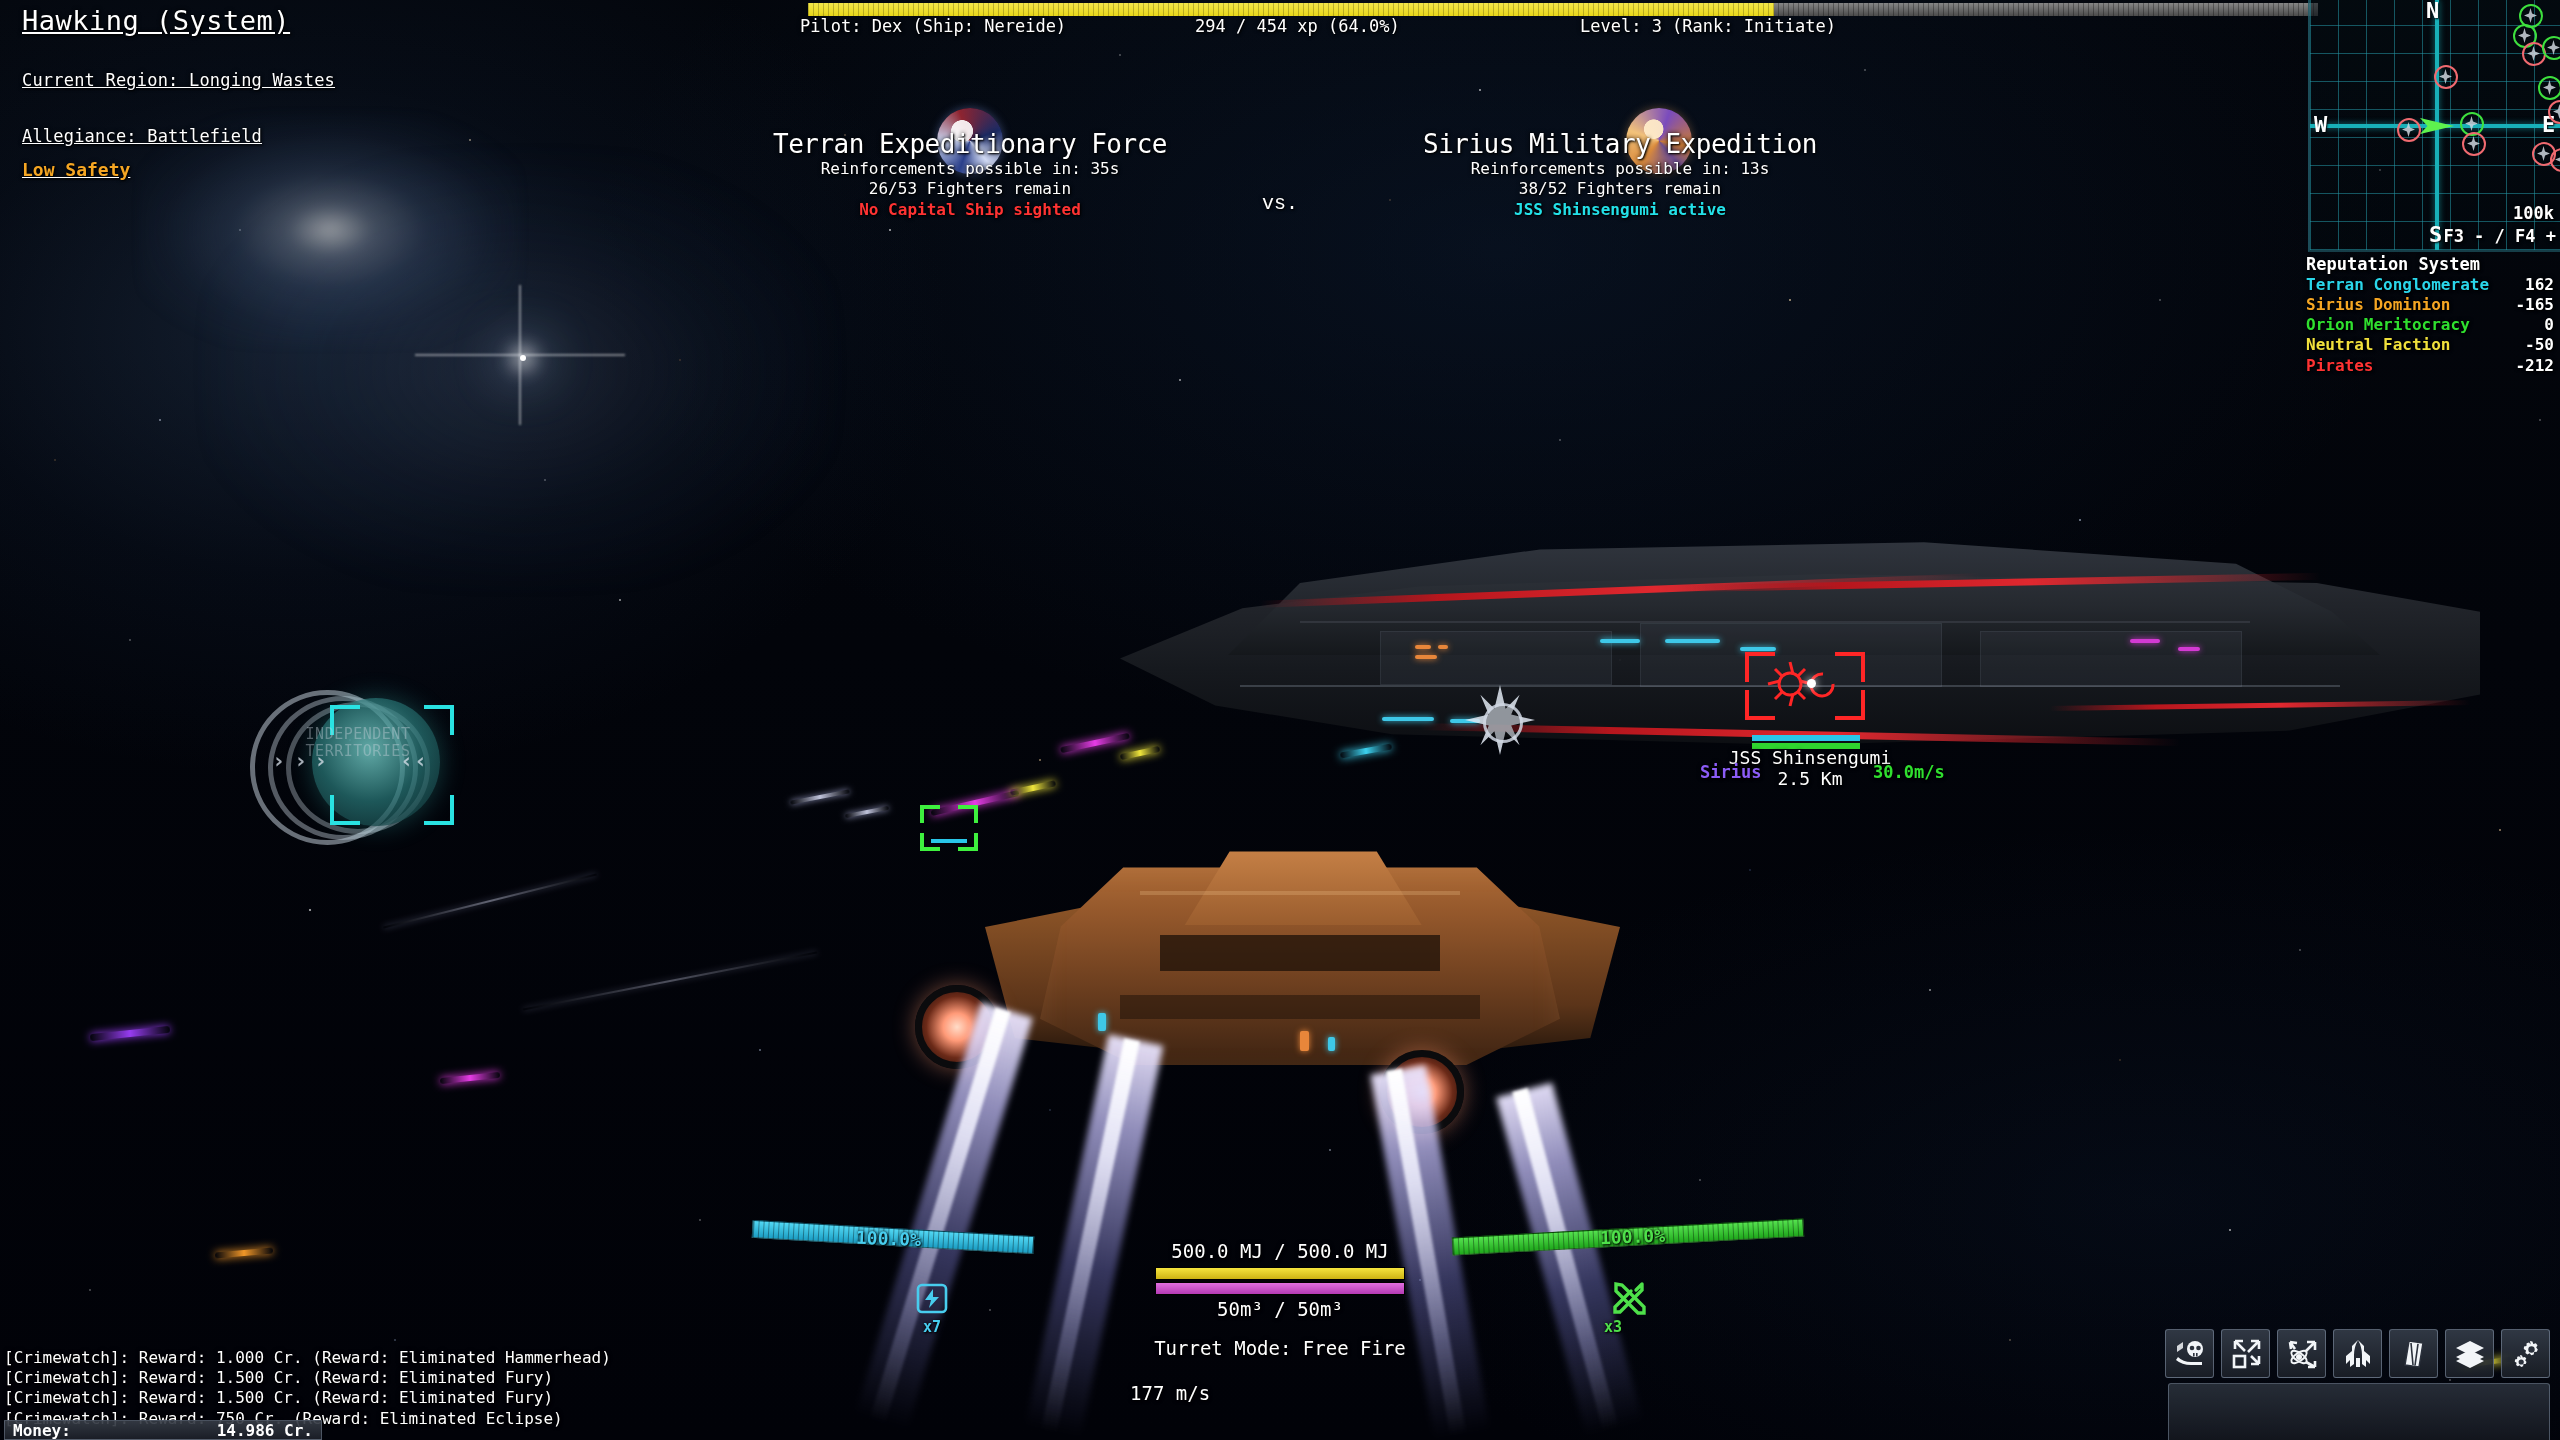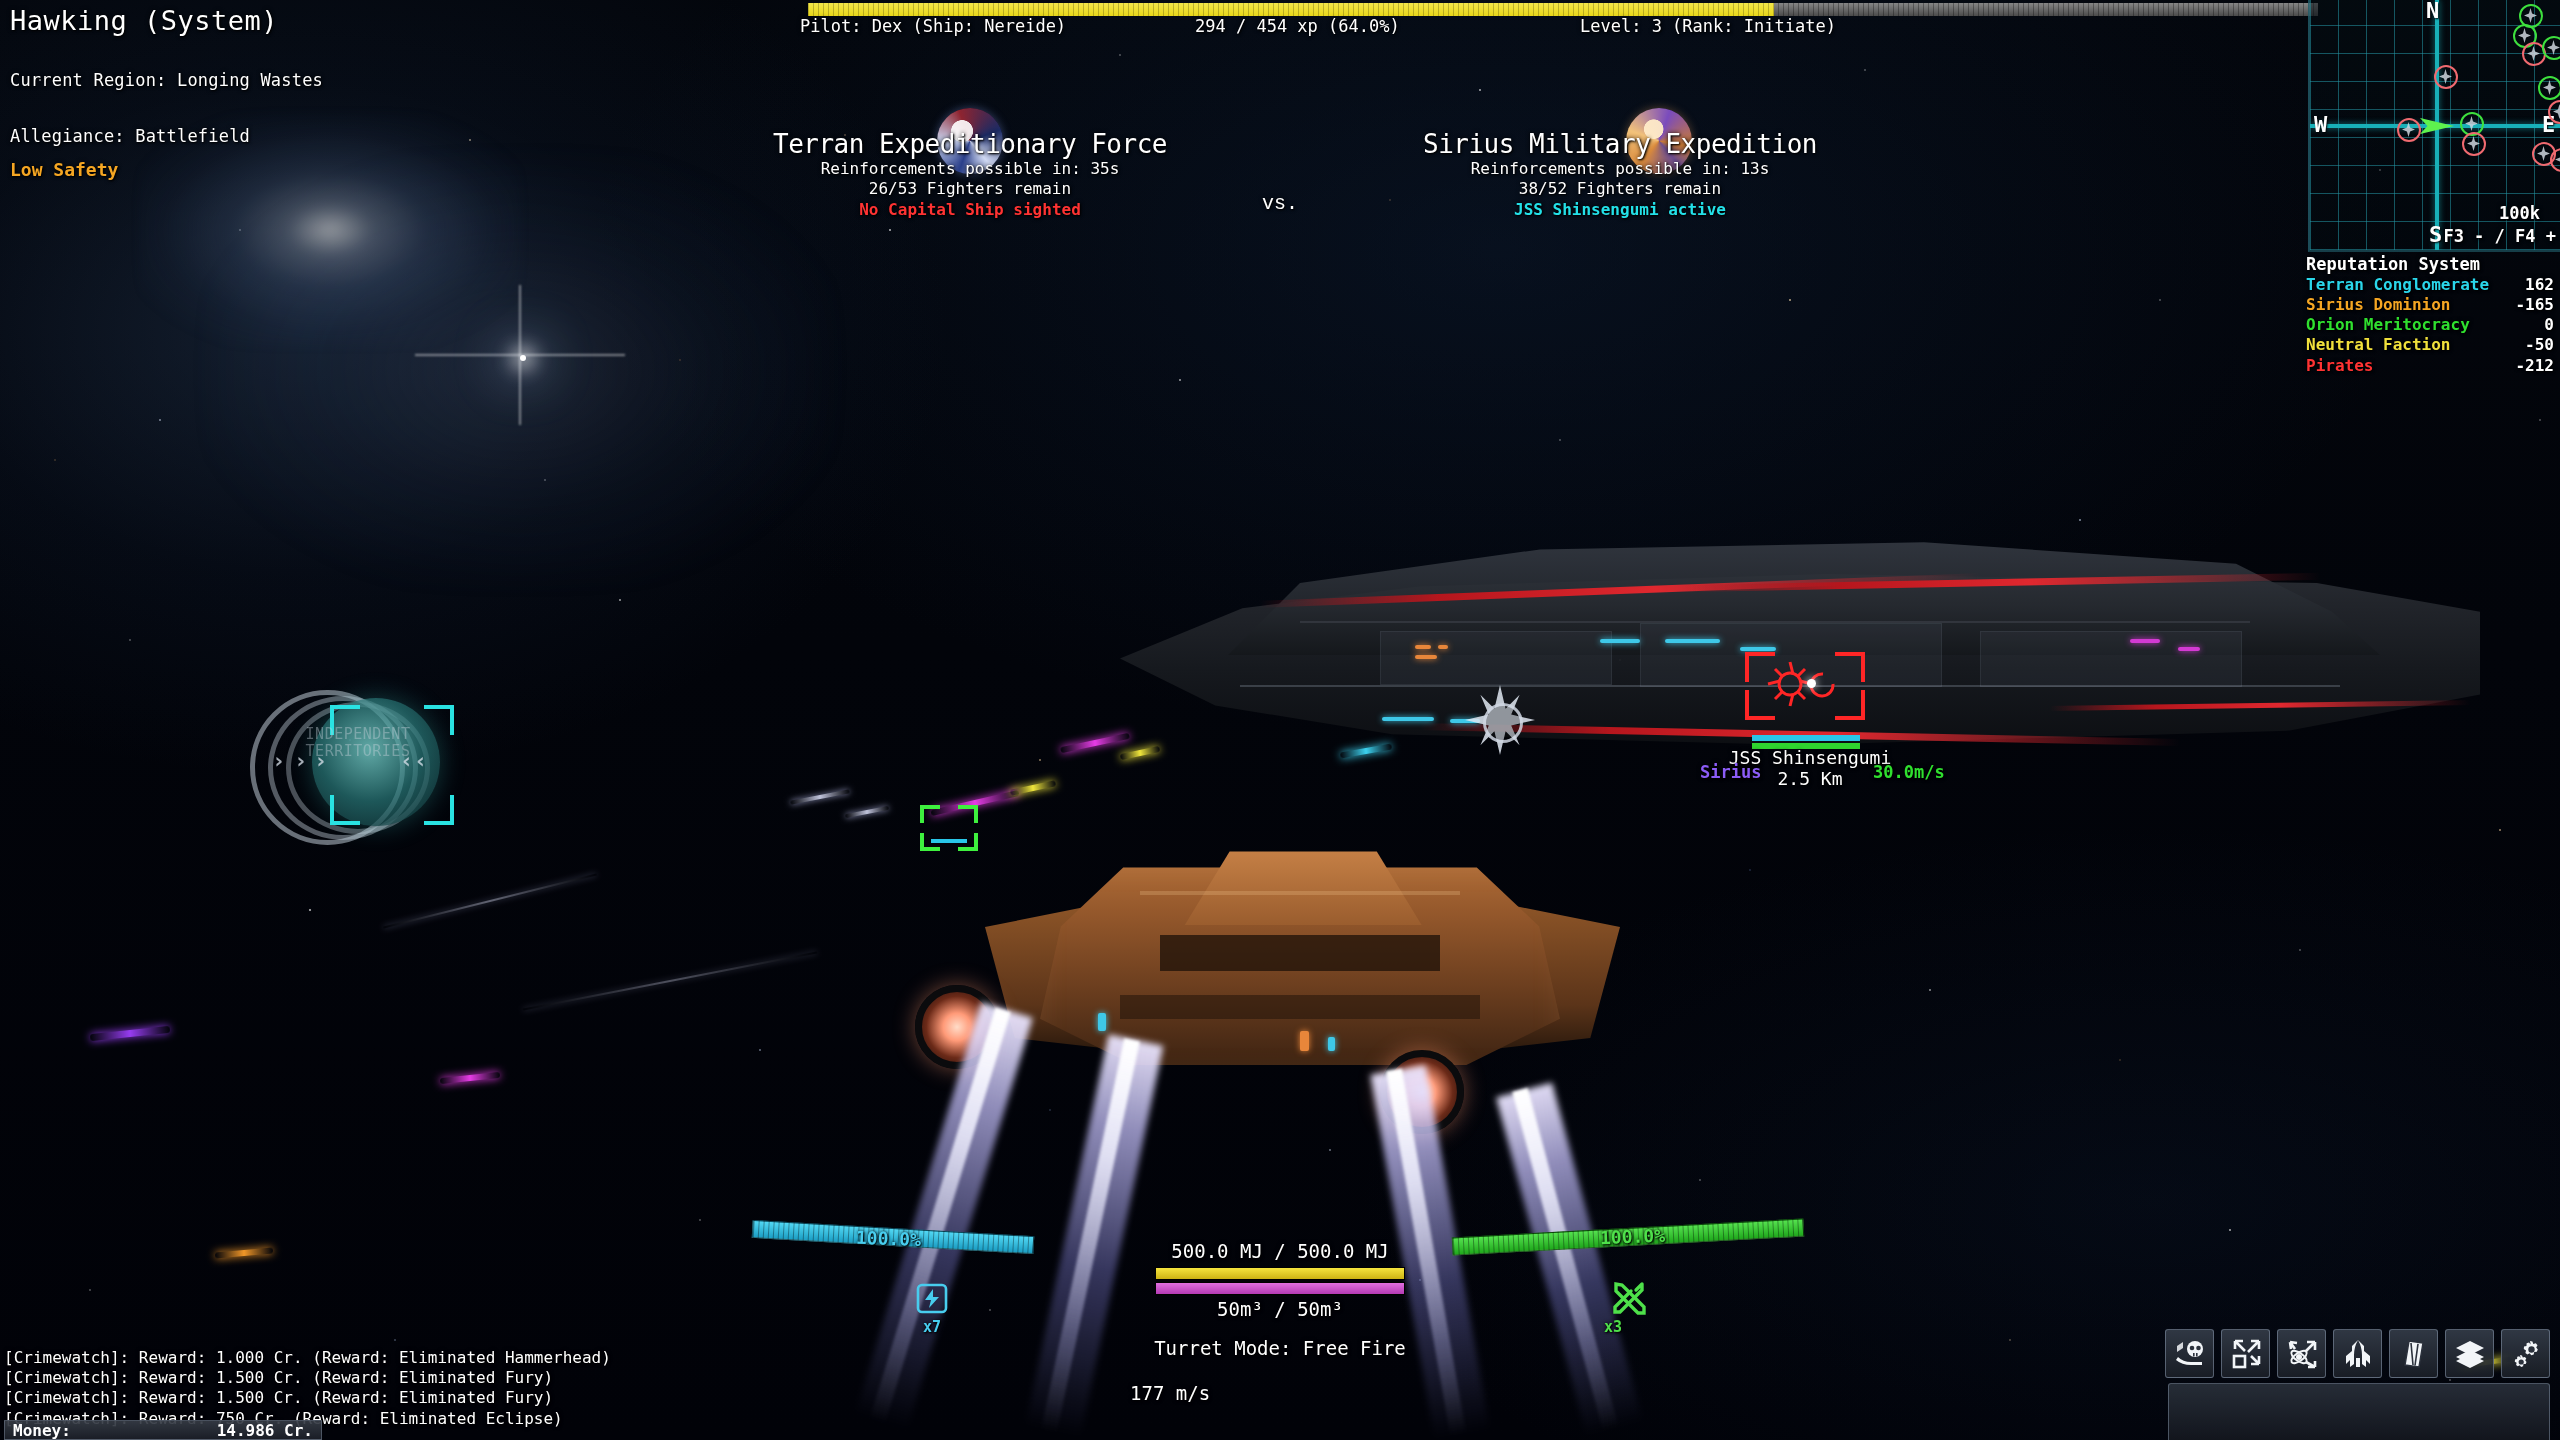--- a/index.html
+++ b/index.html
@@ -163,21 +163,21 @@
     position:absolute;transform-origin:top center;
     background:linear-gradient(180deg,rgba(255,255,255,1) 0%, rgba(240,240,255,.85) 30%, rgba(200,200,255,.3) 75%, rgba(170,170,255,0) 100%);
     filter:blur(1.4px);
   }
 
   
   .hud{position:absolute;inset:0;}
   .shadow{text-shadow:1px 1px 2px #000,0 0 4px rgba(0,0,0,.95);}
 
   
-  #sysinfo{position:absolute;left:10px;top:6px;}
+  #sysinfo{position:absolute;left:22px;top:6px;text-decoration:underline;}
   #sysinfo .sysname{font-size:27px;letter-spacing:.5px;line-height:1.08;}
   #sysinfo .l{font-size:17px;line-height:1.22;letter-spacing:.2px;margin-top:35px;}
   #sysinfo .safety{font-size:18px;margin-top:12px;color:#f5a623;font-weight:bold;}
 
   
   #xpwrap{position:absolute;left:808px;top:3px;width:1510px;height:13px;}
   #xpbg{position:absolute;inset:0;background:linear-gradient(180deg,#7d7d7d 0%,#5c5c5c 50%,#3f3f3f 100%);
         background-image:repeating-linear-gradient(90deg,rgba(0,0,0,.30) 0 1px, rgba(0,0,0,0) 1px 5px),linear-gradient(180deg,#868686,#4b4b4b);}
   #xpfill{position:absolute;left:0;top:0;height:13px;
         background-image:repeating-linear-gradient(90deg,rgba(0,0,0,.22) 0 1px, rgba(0,0,0,0) 1px 5px),linear-gradient(180deg,#f3e64a,#d9c713);}
@@ -213,21 +213,21 @@
   .axisH{position:absolute;left:0;top:124px;width:250px;height:4px;background:#18b0b8;box-shadow:0 0 6px rgba(30,200,210,.6);}
   .axisV{position:absolute;left:125px;top:0;width:4px;height:250px;background:#18b0b8;box-shadow:0 0 6px rgba(30,200,210,.6);}
   .compass{position:absolute;font-size:22px;font-weight:bold;color:#fff;text-shadow:1px 1px 2px #000;}
   .blip{position:absolute;width:20px;height:20px;border-radius:50%;border:2px solid;}
   .blip.en{border-color:#f06a70;}
   .blip.fr{border-color:#3ee03e;}
   .blip i{position:absolute;left:3px;top:2px;width:13px;height:15px;background:#cfd6de;
      clip-path:polygon(50% 0%,62% 36%,100% 50%,62% 64%,50% 100%,38% 64%,0% 50%,38% 36%);opacity:.85;}
   .selfblip{position:absolute;left:110px;top:118px;width:34px;height:16px;background:#5ef24e;
      clip-path:polygon(100% 50%,0% 0%,22% 50%,0% 100%);box-shadow:0 0 8px rgba(90,240,70,.6);}
-  #radarzoom{position:absolute;right:20px;bottom:27px;font-size:17px;font-weight:bold;margin-top:46px;}
+  #radarzoom{position:absolute;right:6px;bottom:27px;font-size:17px;font-weight:bold;margin-top:46px;}
   #radarkeys{position:absolute;right:4px;bottom:4px;font-size:17px;font-weight:bold;}
 
   
   #rep{position:absolute;right:6px;top:254px;width:248px;}
   #rep .rtitle{font-size:17px;font-weight:bold;margin-bottom:1px;}
   .reprow{display:flex;justify-content:space-between;font-size:16px;font-weight:bold;line-height:1.26;}
   .reprow .rval{color:#fff;}
 
   
   #target{position:absolute;left:1745px;top:652px;width:120px;height:68px;}

